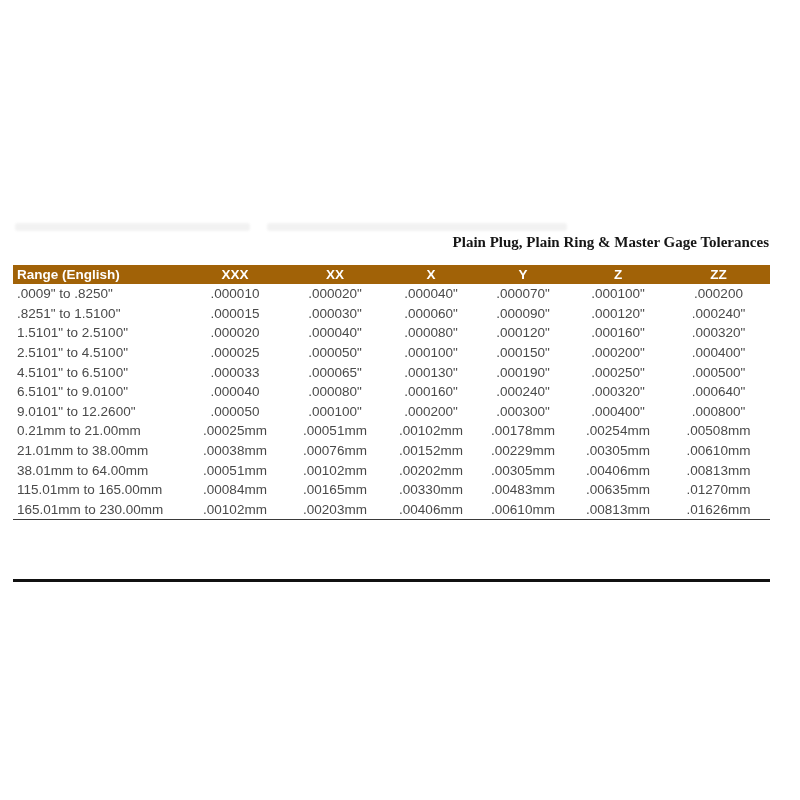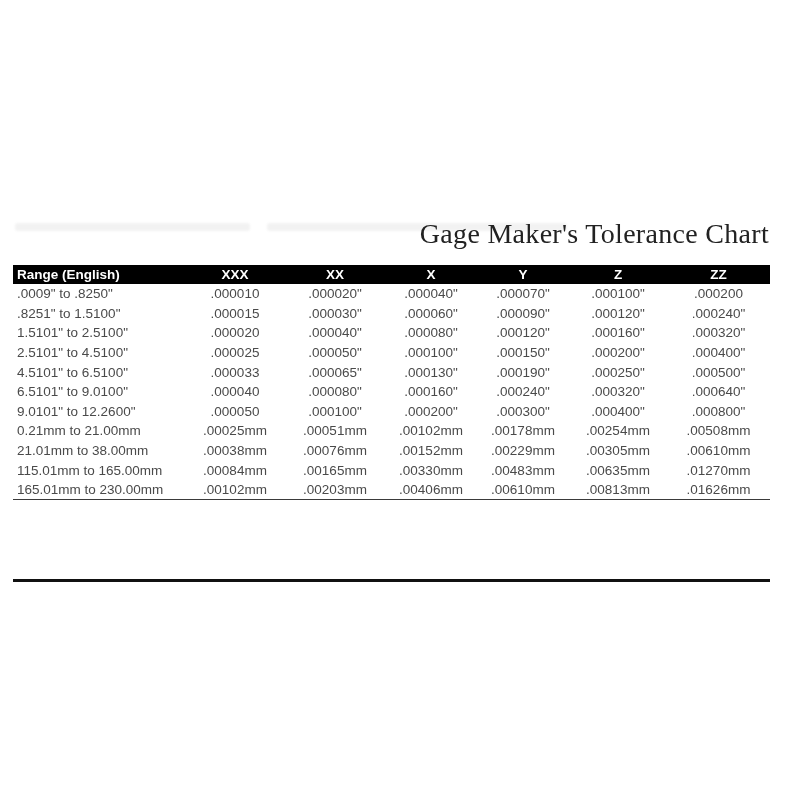--- a/index.html
+++ b/index.html
@@ -62,21 +62,21 @@
     position: absolute;
     left: 13px;
     top: 265px;
     width: 757px;
     border-collapse: collapse;
     table-layout: fixed;
   }
   table.tol tr.hdr { height: 19px; }
   table.tol tr.row { height: 19.6px; }
   table.tol th {
-    background: #000000;
+    background: #a16207;
     color: #ffffff;
     font-size: 13.5px;
     font-weight: bold;
     padding: 0;
     text-align: center;
     vertical-align: middle;
   }
   table.tol th.range { text-align: left; padding-left: 4px; }
   table.tol td {
     color: #4a4a4a;
@@ -102,21 +102,20 @@
 <body>
 
 <div class="page">
 
   <div class="watermark">
     <span></span>
     <span></span>
   </div>
 
   <div class="titleblock">
-    <div class="title">Gage Maker's Tolerance Chart</div>
     <div class="subtitle">Plain Plug, Plain Ring &amp; Master Gage Tolerances</div>
   </div>
 
   <table class="tol">
     <colgroup>
       <col style="width:172px">
       <col style="width:100px">
       <col style="width:100px">
       <col style="width:92px">
       <col style="width:92px">
@@ -208,20 +207,29 @@
         <tr class="row">
           <td class="range">21.01mm to 38.00mm</td>
           <td>.00038mm</td>
           <td>.00076mm</td>
           <td>.00152mm</td>
           <td>.00229mm</td>
           <td>.00305mm</td>
           <td>.00610mm</td>
         </tr>
         <tr class="row">
+          <td class="range">38.01mm to 64.00mm</td>
+          <td>.00051mm</td>
+          <td>.00102mm</td>
+          <td>.00202mm</td>
+          <td>.00305mm</td>
+          <td>.00406mm</td>
+          <td>.00813mm</td>
+        </tr>
+        <tr class="row">
           <td class="range">115.01mm to 165.00mm</td>
           <td>.00084mm</td>
           <td>.00165mm</td>
           <td>.00330mm</td>
           <td>.00483mm</td>
           <td>.00635mm</td>
           <td>.01270mm</td>
         </tr>
         <tr class="row">
           <td class="range">165.01mm to 230.00mm</td>

